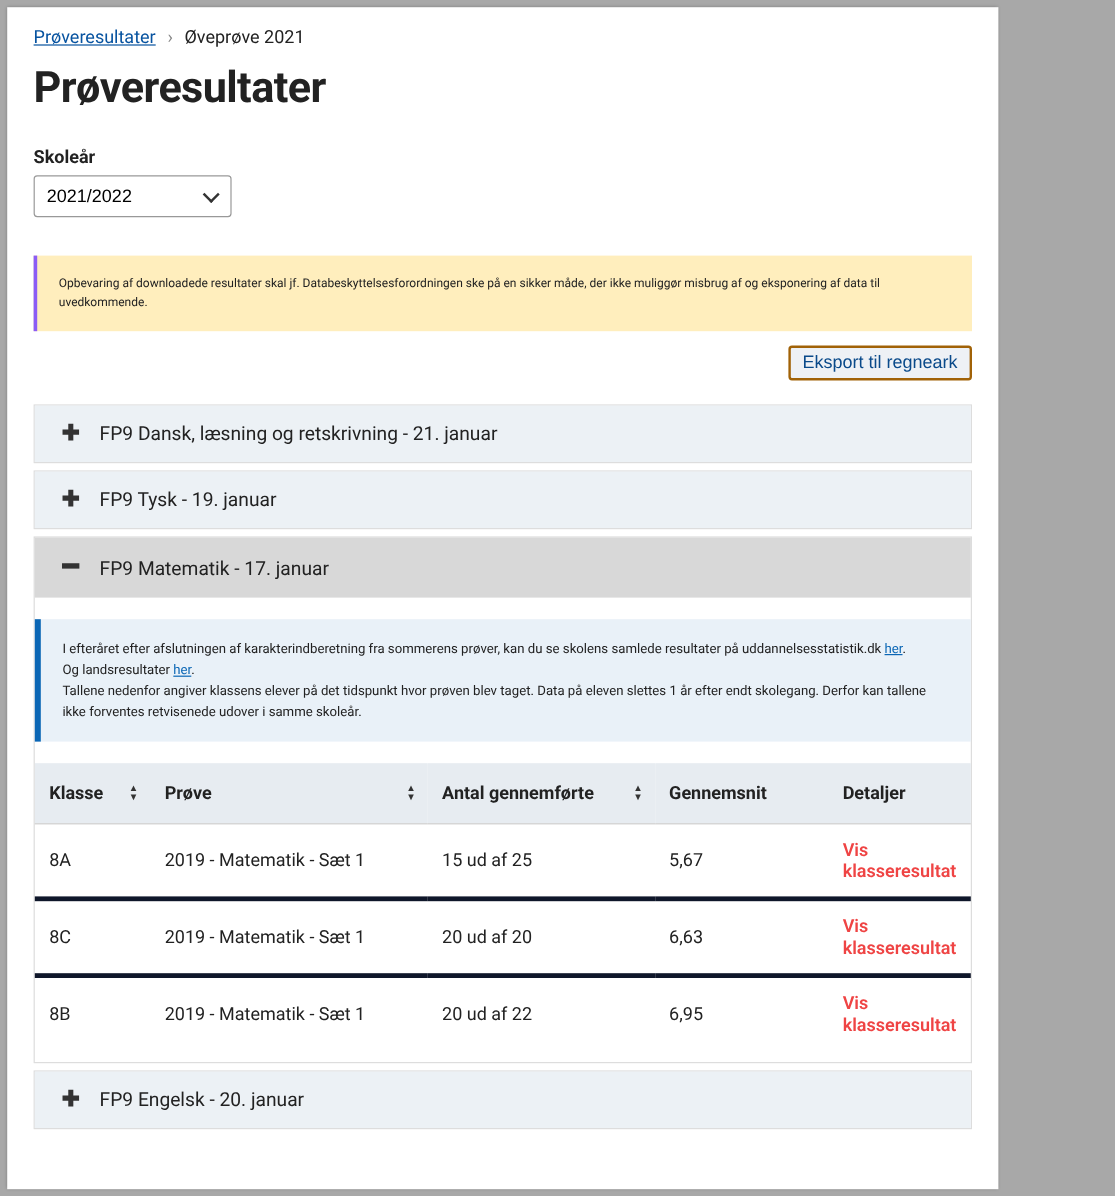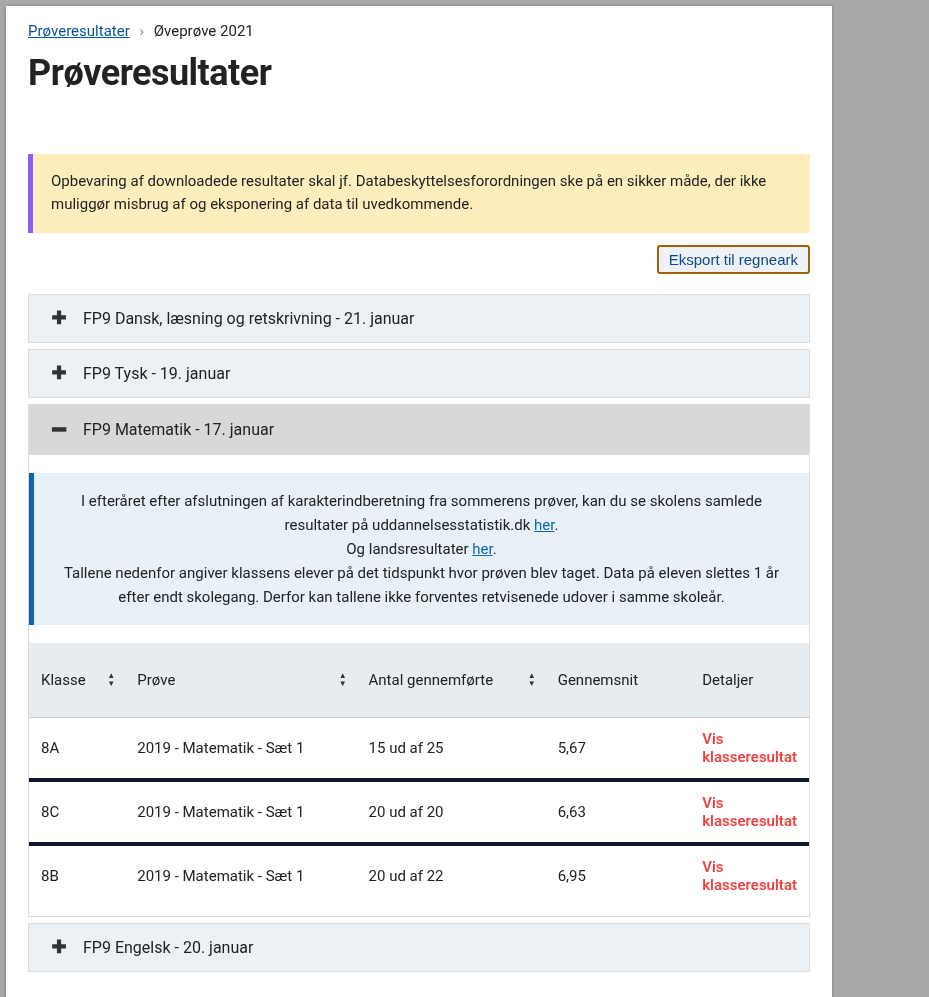--- a/index.html
+++ b/index.html
@@ -71,24 +71,24 @@
     top: 50%;
     width: 8px;
     height: 8px;
     border-right: 2px solid #333;
     border-bottom: 2px solid #333;
     transform: translateY(-70%) rotate(45deg);
     pointer-events: none;
   }
   .alert-warning {
     background: #ffeebd;
-    border-left: 5px solid #8b5cf6;
+    border-left: 3px solid #8b5cf6;
     padding: 16px 18px;
     margin-bottom: 12px;
-    font-size: 15px;
+    font-size: 10px;
     line-height: 1.55;
   }
   .export-row {
     display: flex;
     justify-content: flex-end;
     margin-bottom: 20px;
   }
   .btn-export {
     background: #eef1f5;
     border: 2px solid #a16207;
@@ -126,38 +126,37 @@
     line-height: 1;
   }
   .accordion-body {
     padding: 18px 0 10px 0;
   }
   .alert-info {
     background: #e9f1f8;
     border-left: 5px solid #0a66b5;
     padding: 16px 18px;
     margin: 0 0 18px 0;
-    font-size: 15px;
+    font-size: 11px;
     line-height: 1.6;
-    text-align: center;
   }
   .alert-info a {
     color: #0a66b5;
     text-decoration: underline;
   }
   table {
     width: 100%;
     border-collapse: collapse;
     font-size: 15px;
   }
   thead th {
     background: #e7ecf1;
     text-align: left;
-    font-weight: 400;
-    padding: 28px 12px;
+    font-weight: 700;
+    padding: 16px 12px;
     border-bottom: 1px solid #ccc;
     position: relative;
   }
   .sort-icons {
     position: absolute;
     right: 10px;
     top: 50%;
     transform: translateY(-50%);
     display: inline-flex;
     flex-direction: column;
@@ -185,20 +184,28 @@
 
   <div class="breadcrumb">
     <a href="#">Prøveresultater</a>
     <span class="sep">›</span>
     <span class="current">Øveprøve 2021</span>
   </div>
 
   <h1>Prøveresultater</h1>
 
   <div class="filters">
+    <div class="field">
+      <label>Skoleår</label>
+      <div class="select-wrap">
+        <select>
+          <option>2021/2022</option>
+        </select>
+      </div>
+    </div>
   </div>
 
   <div class="alert-warning">Opbevaring af downloadede resultater skal jf. Databeskyttelsesforordningen ske på en sikker måde, der ikke muliggør misbrug af og eksponering af data til uvedkommende.</div>
 
   <div class="export-row">
     <button class="btn-export">Eksport til regneark</button>
   </div>
 
   <div class="accordion-item">
     <div class="accordion-header collapsed">

